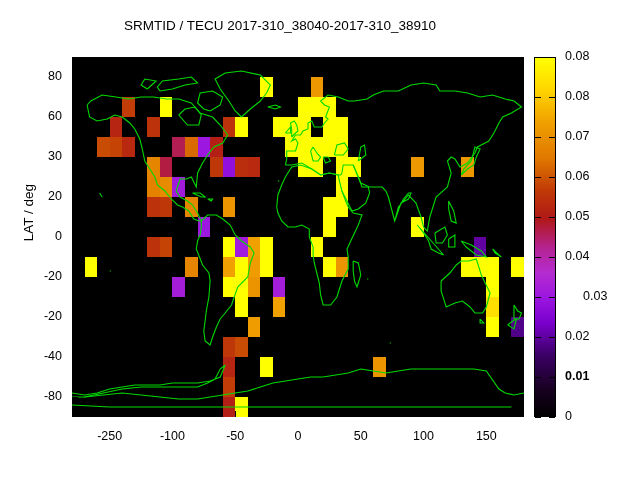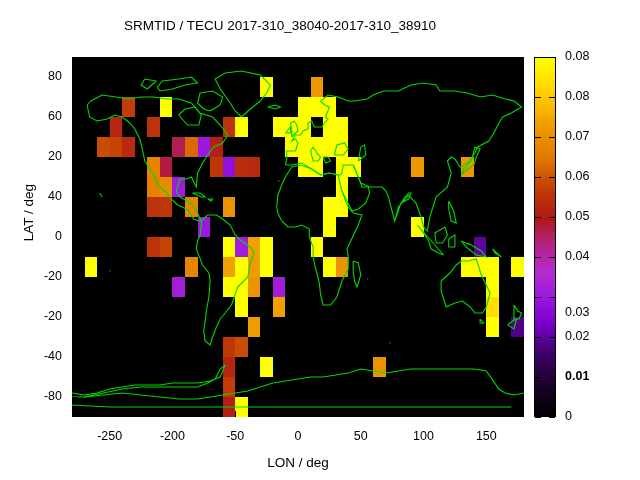--- a/index.html
+++ b/index.html
@@ -258,27 +258,26 @@
           <polyline points="37.7,214.0 38.9,214.0"></polyline>
           <polyline points="27.6,136.0 30.1,140.0"></polyline>
           <polyline points="207.2,124.0 205.9,124.0"></polyline>
           <polyline points="295.1,222.0 296.3,222.0"></polyline>
           <polyline points="317.7,286.0 318.9,286.0"></polyline>
         </g>
     </svg>
   </div>
 
   <div id="ylabel">LAT / deg</div>
-  <div id="xlabel">LON / deg</div>
 
   <div id="axis-ticks">
       <div class="tick-mark" style="left: 109.667px; top: 411px; width: 1px; height: 6px;"></div>
       <div class="tick-label xtick-label" style="left: 79.6667px; top: 429px;">-250</div>
       <div class="tick-mark" style="left: 172.444px; top: 411px; width: 1px; height: 6px;"></div>
-      <div class="tick-label xtick-label" style="left: 142.444px; top: 429px;">-200</div>
+      <div class="tick-label xtick-label" style="left: 142.444px; top: 429px;">-100</div>
       <div class="tick-mark" style="left: 235.222px; top: 411px; width: 1px; height: 6px;"></div>
       <div class="tick-label xtick-label" style="left: 205.222px; top: 429px;">-50</div>
       <div class="tick-mark" style="left: 298px; top: 411px; width: 1px; height: 6px;"></div>
       <div class="tick-label xtick-label" style="left: 268px; top: 429px;">0</div>
       <div class="tick-mark" style="left: 360.778px; top: 411px; width: 1px; height: 6px;"></div>
       <div class="tick-label xtick-label" style="left: 330.778px; top: 429px;">50</div>
       <div class="tick-mark" style="left: 423.556px; top: 411px; width: 1px; height: 6px;"></div>
       <div class="tick-label xtick-label" style="left: 393.556px; top: 429px;">100</div>
       <div class="tick-mark" style="left: 486.333px; top: 411px; width: 1px; height: 6px;"></div>
       <div class="tick-label xtick-label" style="left: 456.333px; top: 429px;">150</div>
@@ -286,23 +285,23 @@
       <div class="tick-label ytick-label" style="left: 2px; top: 389px;">-80</div>
       <div class="tick-mark" style="left: 72px; top: 357px; width: 6px; height: 1px;"></div>
       <div class="tick-label ytick-label" style="left: 2px; top: 349px;">-40</div>
       <div class="tick-mark" style="left: 72px; top: 317px; width: 6px; height: 1px;"></div>
       <div class="tick-label ytick-label" style="left: 2px; top: 309px;">-20</div>
       <div class="tick-mark" style="left: 72px; top: 277px; width: 6px; height: 1px;"></div>
       <div class="tick-label ytick-label" style="left: 2px; top: 269px;">-20</div>
       <div class="tick-mark" style="left: 72px; top: 237px; width: 6px; height: 1px;"></div>
       <div class="tick-label ytick-label" style="left: 2px; top: 229px;">0</div>
       <div class="tick-mark" style="left: 72px; top: 197px; width: 6px; height: 1px;"></div>
-      <div class="tick-label ytick-label" style="left: 2px; top: 189px;">40</div>
+      <div class="tick-label ytick-label" style="left: 2px; top: 189px;">20</div>
       <div class="tick-mark" style="left: 72px; top: 157px; width: 6px; height: 1px;"></div>
-      <div class="tick-label ytick-label" style="left: 2px; top: 149px;">20</div>
+      <div class="tick-label ytick-label" style="left: 2px; top: 149px;">30</div>
       <div class="tick-mark" style="left: 72px; top: 117px; width: 6px; height: 1px;"></div>
       <div class="tick-label ytick-label" style="left: 2px; top: 109px;">60</div>
       <div class="tick-mark" style="left: 72px; top: 77px; width: 6px; height: 1px;"></div>
       <div class="tick-label ytick-label" style="left: 2px; top: 69px;">80</div>
     </div>
 
   <div id="colorbar-box">
     <div id="colorbar-gradient" style="background: linear-gradient(to top, rgb(0, 0, 0) 0%, rgb(26, 0, 36) 8%, rgb(59, 0, 102) 17%, rgb(122, 0, 204) 26%, rgb(155, 22, 224) 33%, rgb(181, 44, 207) 40%, rgb(181, 35, 144) 47%, rgb(176, 24, 24) 55%, rgb(192, 58, 6) 63%, rgb(224, 120, 0) 72%, rgb(240, 160, 0) 82%, rgb(255, 212, 0) 91%, rgb(255, 255, 0) 100%);"></div>
   </div>
   <div id="colorbar-ticks">
@@ -310,21 +309,21 @@
       <div class="cb-tick-r" style="position: absolute; top: 417px; left: 549px; width: 6px; height: 1px; background: rgb(0, 0, 0);"></div>
       <div class="cb-label" style="top: 409px;">0</div>
       <div class="cb-tick-l" style="position: absolute; top: 377px; left: 535px; width: 6px; height: 1px; background: rgb(0, 0, 0);"></div>
       <div class="cb-tick-r" style="position: absolute; top: 377px; left: 549px; width: 6px; height: 1px; background: rgb(0, 0, 0);"></div>
       <div class="cb-label" style="top: 369px; font-weight: bold;">0.01</div>
       <div class="cb-tick-l" style="position: absolute; top: 337px; left: 535px; width: 6px; height: 1px; background: rgb(0, 0, 0);"></div>
       <div class="cb-tick-r" style="position: absolute; top: 337px; left: 549px; width: 6px; height: 1px; background: rgb(0, 0, 0);"></div>
       <div class="cb-label" style="top: 329px;">0.02</div>
       <div class="cb-tick-l" style="position: absolute; top: 297px; left: 535px; width: 6px; height: 1px; background: rgb(0, 0, 0);"></div>
       <div class="cb-tick-r" style="position: absolute; top: 297px; left: 549px; width: 6px; height: 1px; background: rgb(0, 0, 0);"></div>
-      <div class="cb-label" style="top: 305px;">0.03</div>
+      <div class="cb-label" style="top: 289px; margin-left: 18px;">0.03</div>
       <div class="cb-tick-l" style="position: absolute; top: 257px; left: 535px; width: 6px; height: 1px; background: rgb(0, 0, 0);"></div>
       <div class="cb-tick-r" style="position: absolute; top: 257px; left: 549px; width: 6px; height: 1px; background: rgb(0, 0, 0);"></div>
       <div class="cb-label" style="top: 249px; text-align: center;">0.04</div>
       <div class="cb-tick-l" style="position: absolute; top: 217px; left: 535px; width: 6px; height: 1px; background: rgb(0, 0, 0);"></div>
       <div class="cb-tick-r" style="position: absolute; top: 217px; left: 549px; width: 6px; height: 1px; background: rgb(0, 0, 0);"></div>
       <div class="cb-label" style="top: 209px;">0.05</div>
       <div class="cb-tick-l" style="position: absolute; top: 177px; left: 535px; width: 6px; height: 1px; background: rgb(0, 0, 0);"></div>
       <div class="cb-tick-r" style="position: absolute; top: 177px; left: 549px; width: 6px; height: 1px; background: rgb(0, 0, 0);"></div>
       <div class="cb-label" style="top: 169px;">0.06</div>
       <div class="cb-tick-l" style="position: absolute; top: 137px; left: 535px; width: 6px; height: 1px; background: rgb(0, 0, 0);"></div>

